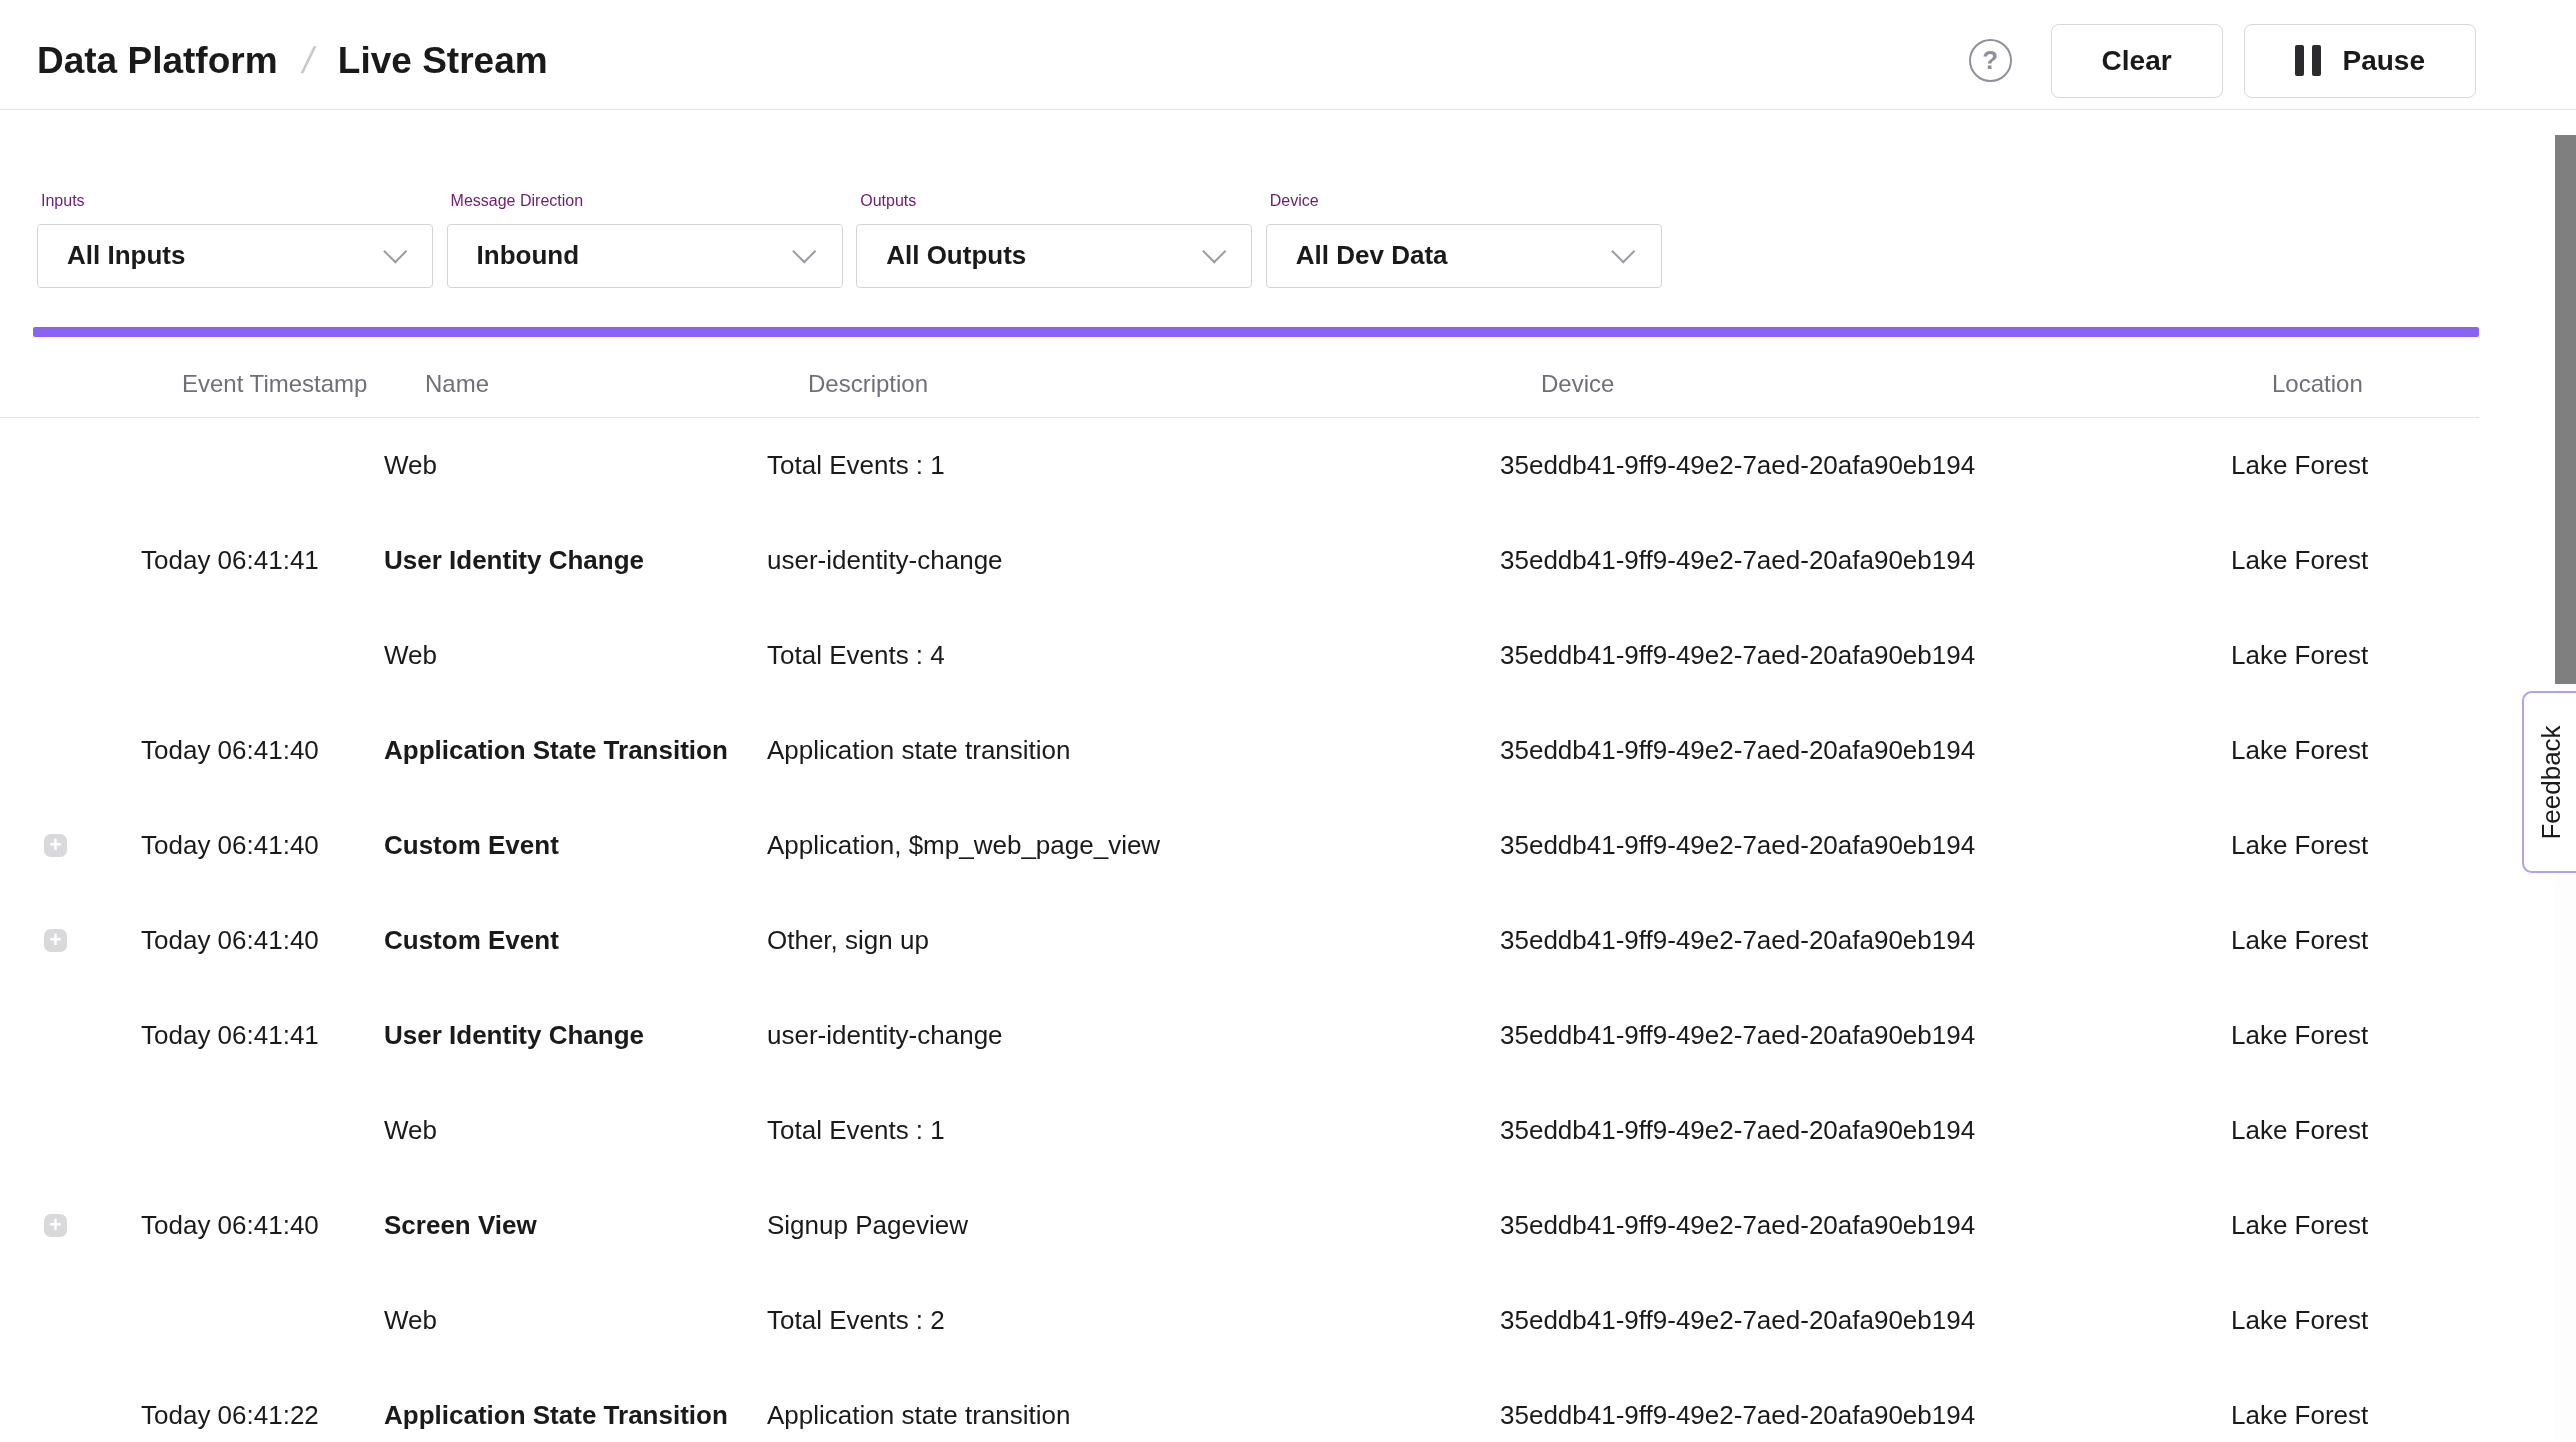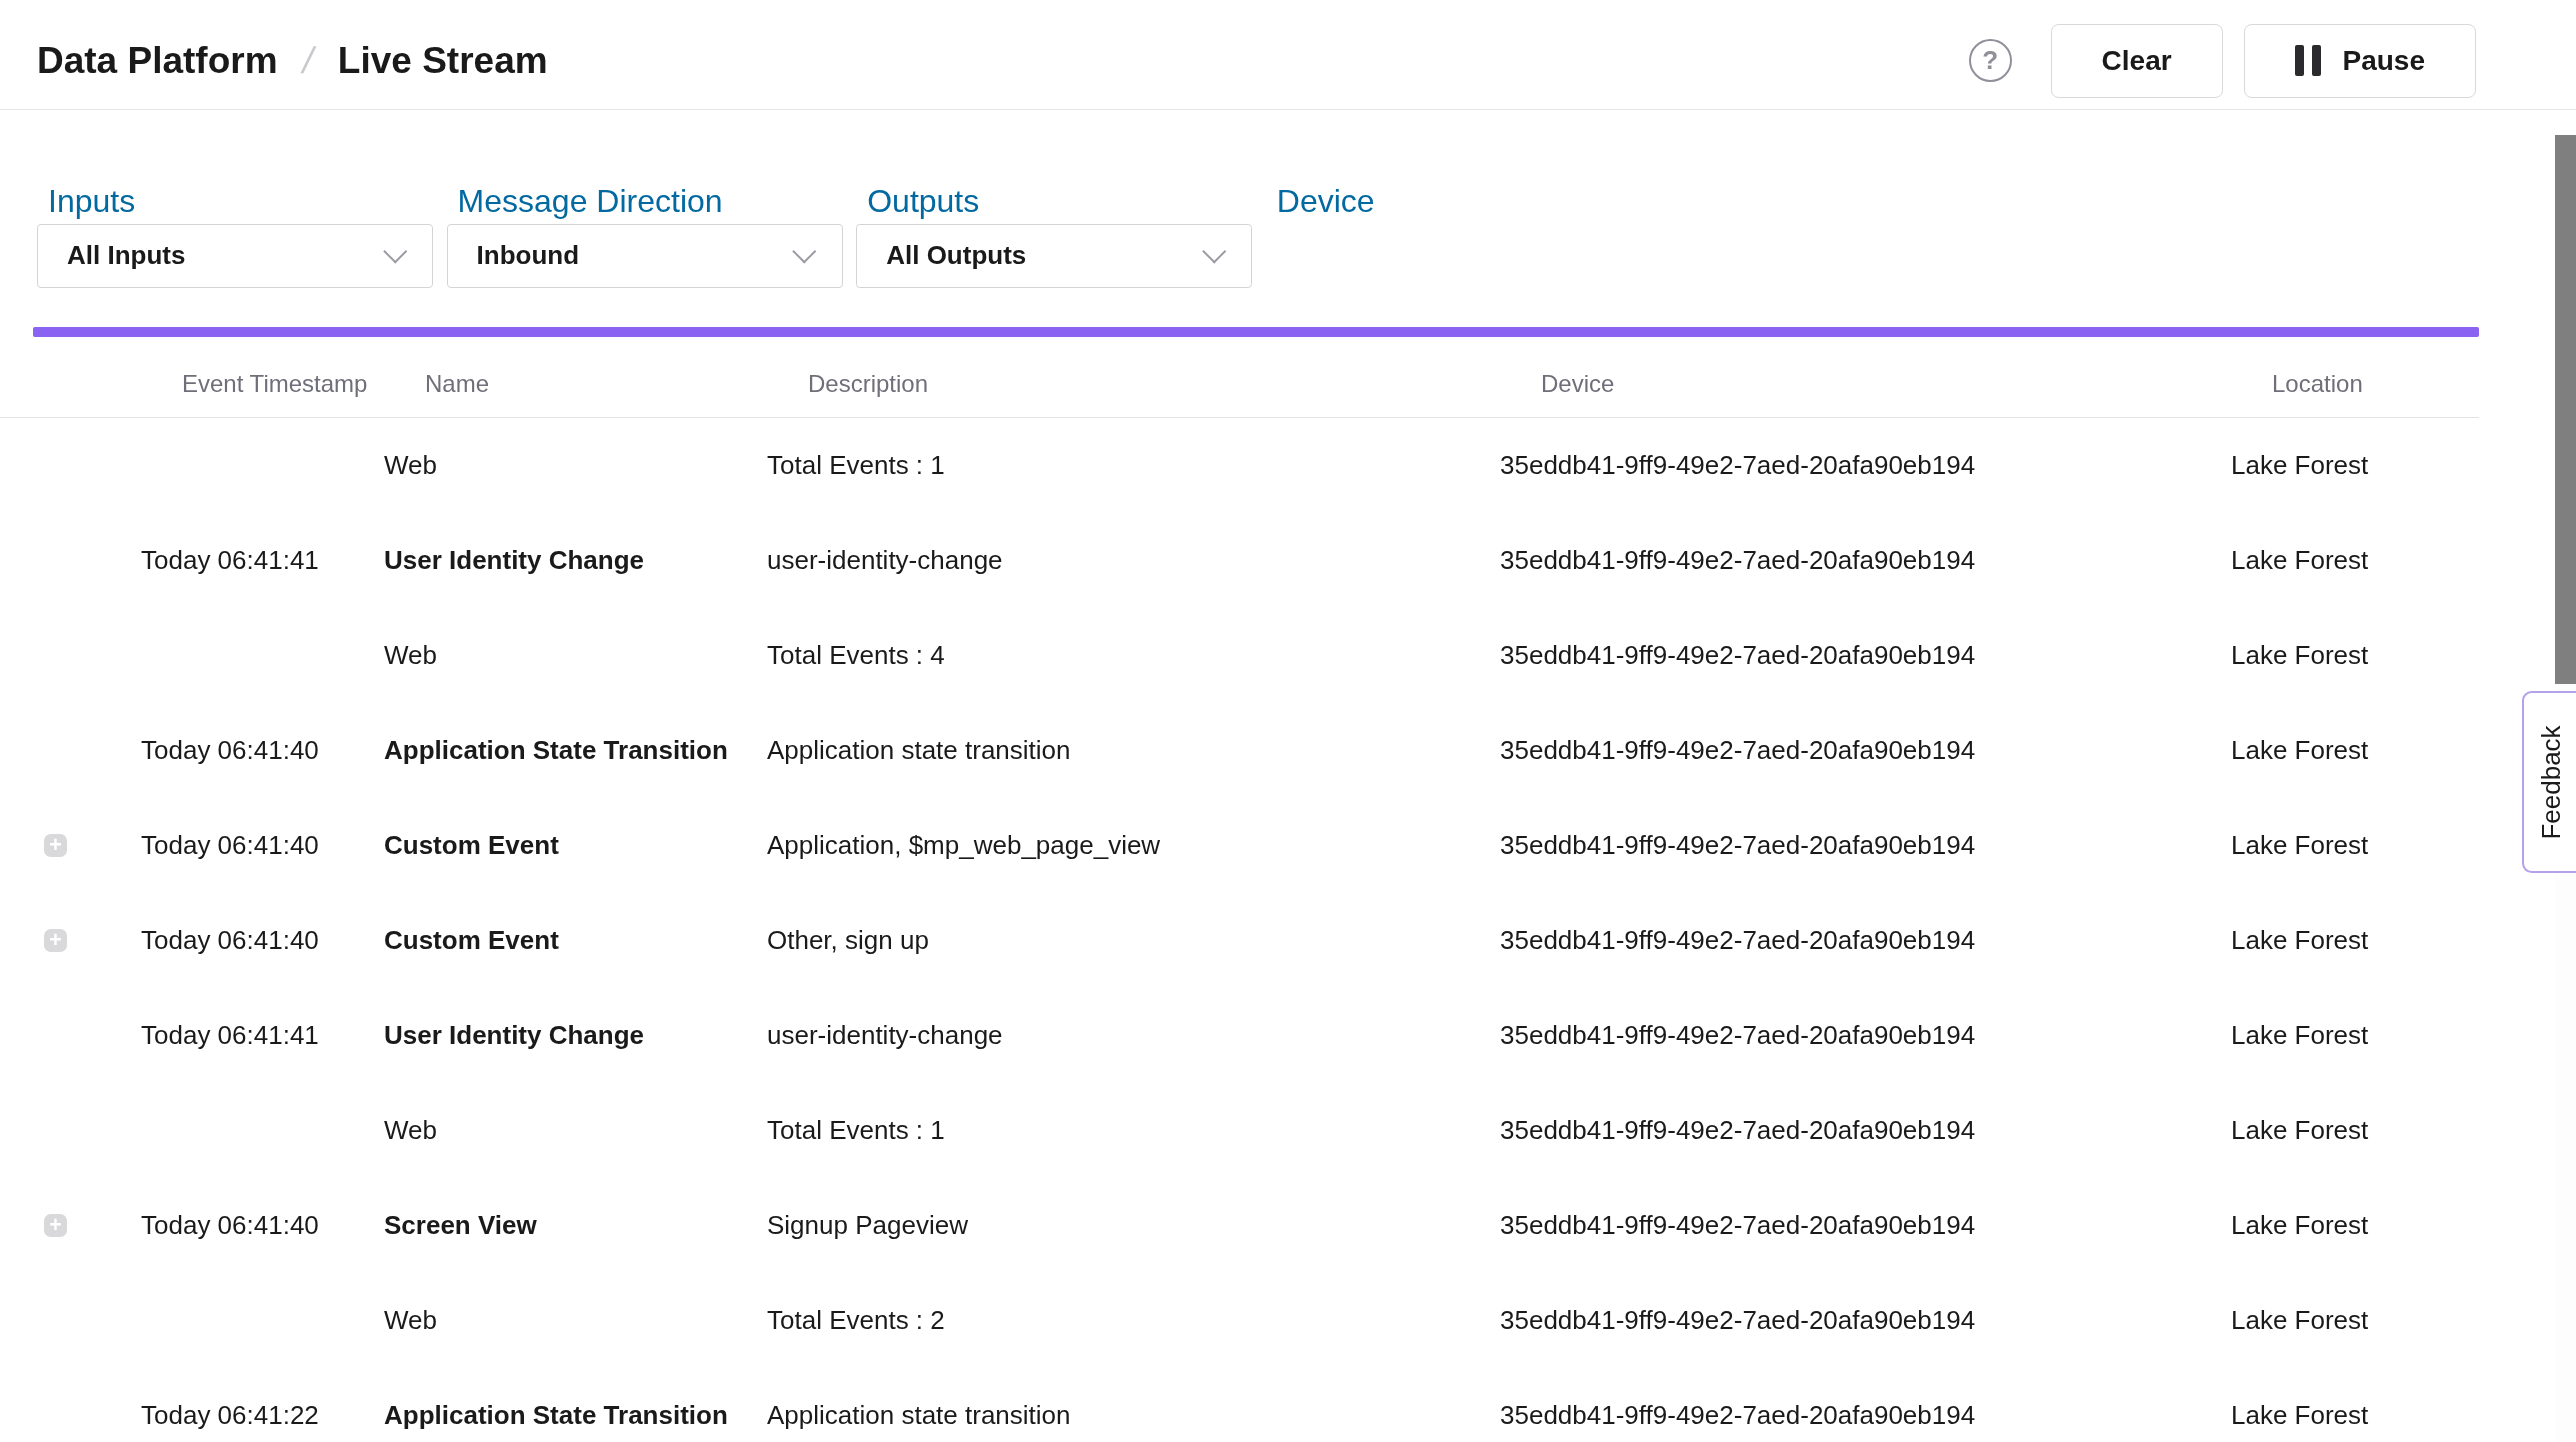--- a/index.html
+++ b/index.html
@@ -30,21 +30,21 @@
     display: inline-flex; align-items: center; justify-content: center; gap: 21.4px;
     padding: 0 50px; cursor: pointer;
   }
   .btn + .btn { margin-left: 21.4px; text-align: right; }
   .pause-glyph { display: inline-flex; gap: 8.7px; }
   .pause-glyph i { display: block; width: 8.7px; height: 31px; background: #2b2b2e; border-radius: 1.9px; }
 
   
   .filters { position: absolute; top: 188px; left: 37px; display: flex; gap: 13.6px; }
   .filter-group { display: flex; flex-direction: column; }
-  .filter-label { font-size: 32px; color: #0369a1; line-height: 26px; margin-bottom: 9.7px; margin-left: 11px; }
+  .filter-label { font-size: 16px; color: #701a75; line-height: 26px; margin-bottom: 9.7px; margin-left: 4px; }
   .filter-select {
     width: 396px; height: 64px; border: 1.9px solid #d4d4d8; border-radius: 3.9px; background: #fff;
     display: flex; align-items: center; justify-content: space-between;
     padding: 0 29px; cursor: pointer;
   }
   .filter-value { font-size: 26px; font-weight: 700; }
   .chevron {
     width: 16.5px; height: 16.5px;
     border-right: 2.9px solid #9b9ba3; border-bottom: 2.9px solid #9b9ba3;
     transform: rotate(45deg) translate(-2.9px, -2.9px);
@@ -126,20 +126,24 @@
     </div>
     <div class="filter-group">
       <div class="filter-label">Outputs</div>
       <div class="filter-select">
         <span class="filter-value">All Outputs</span>
         <span class="chevron"></span>
       </div>
     </div>
     <div class="filter-group">
       <div class="filter-label">Device</div>
+      <div class="filter-select">
+        <span class="filter-value">All Dev Data</span>
+        <span class="chevron"></span>
+      </div>
     </div>
   </section>
 
   <div class="purple-bar" style="background: rgb(138, 99, 242);"></div>
 
   <div class="events-table">
     <div class="tgrid thead">
       <div class="hcell"></div>
       <div class="hcell">Event Timestamp</div>
       <div class="hcell">Name</div>

